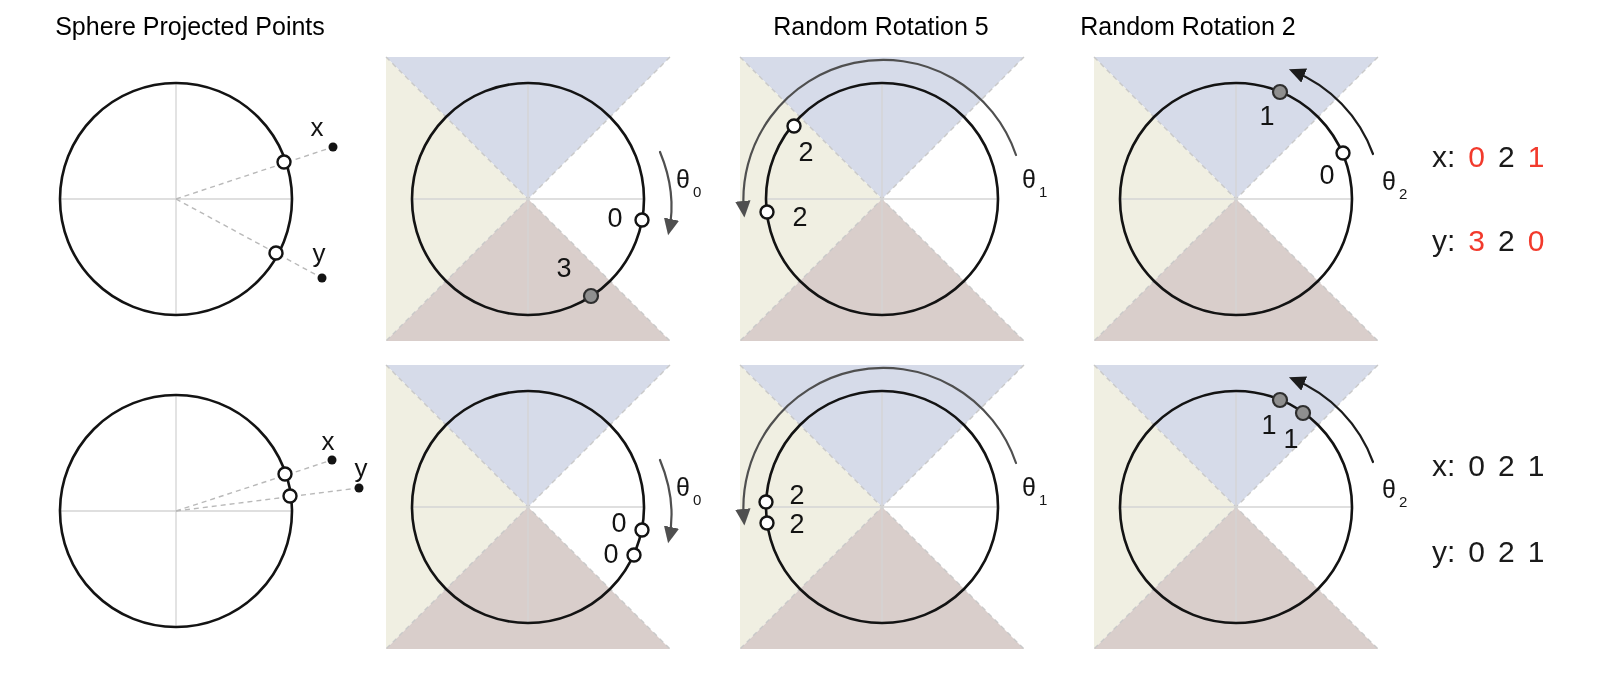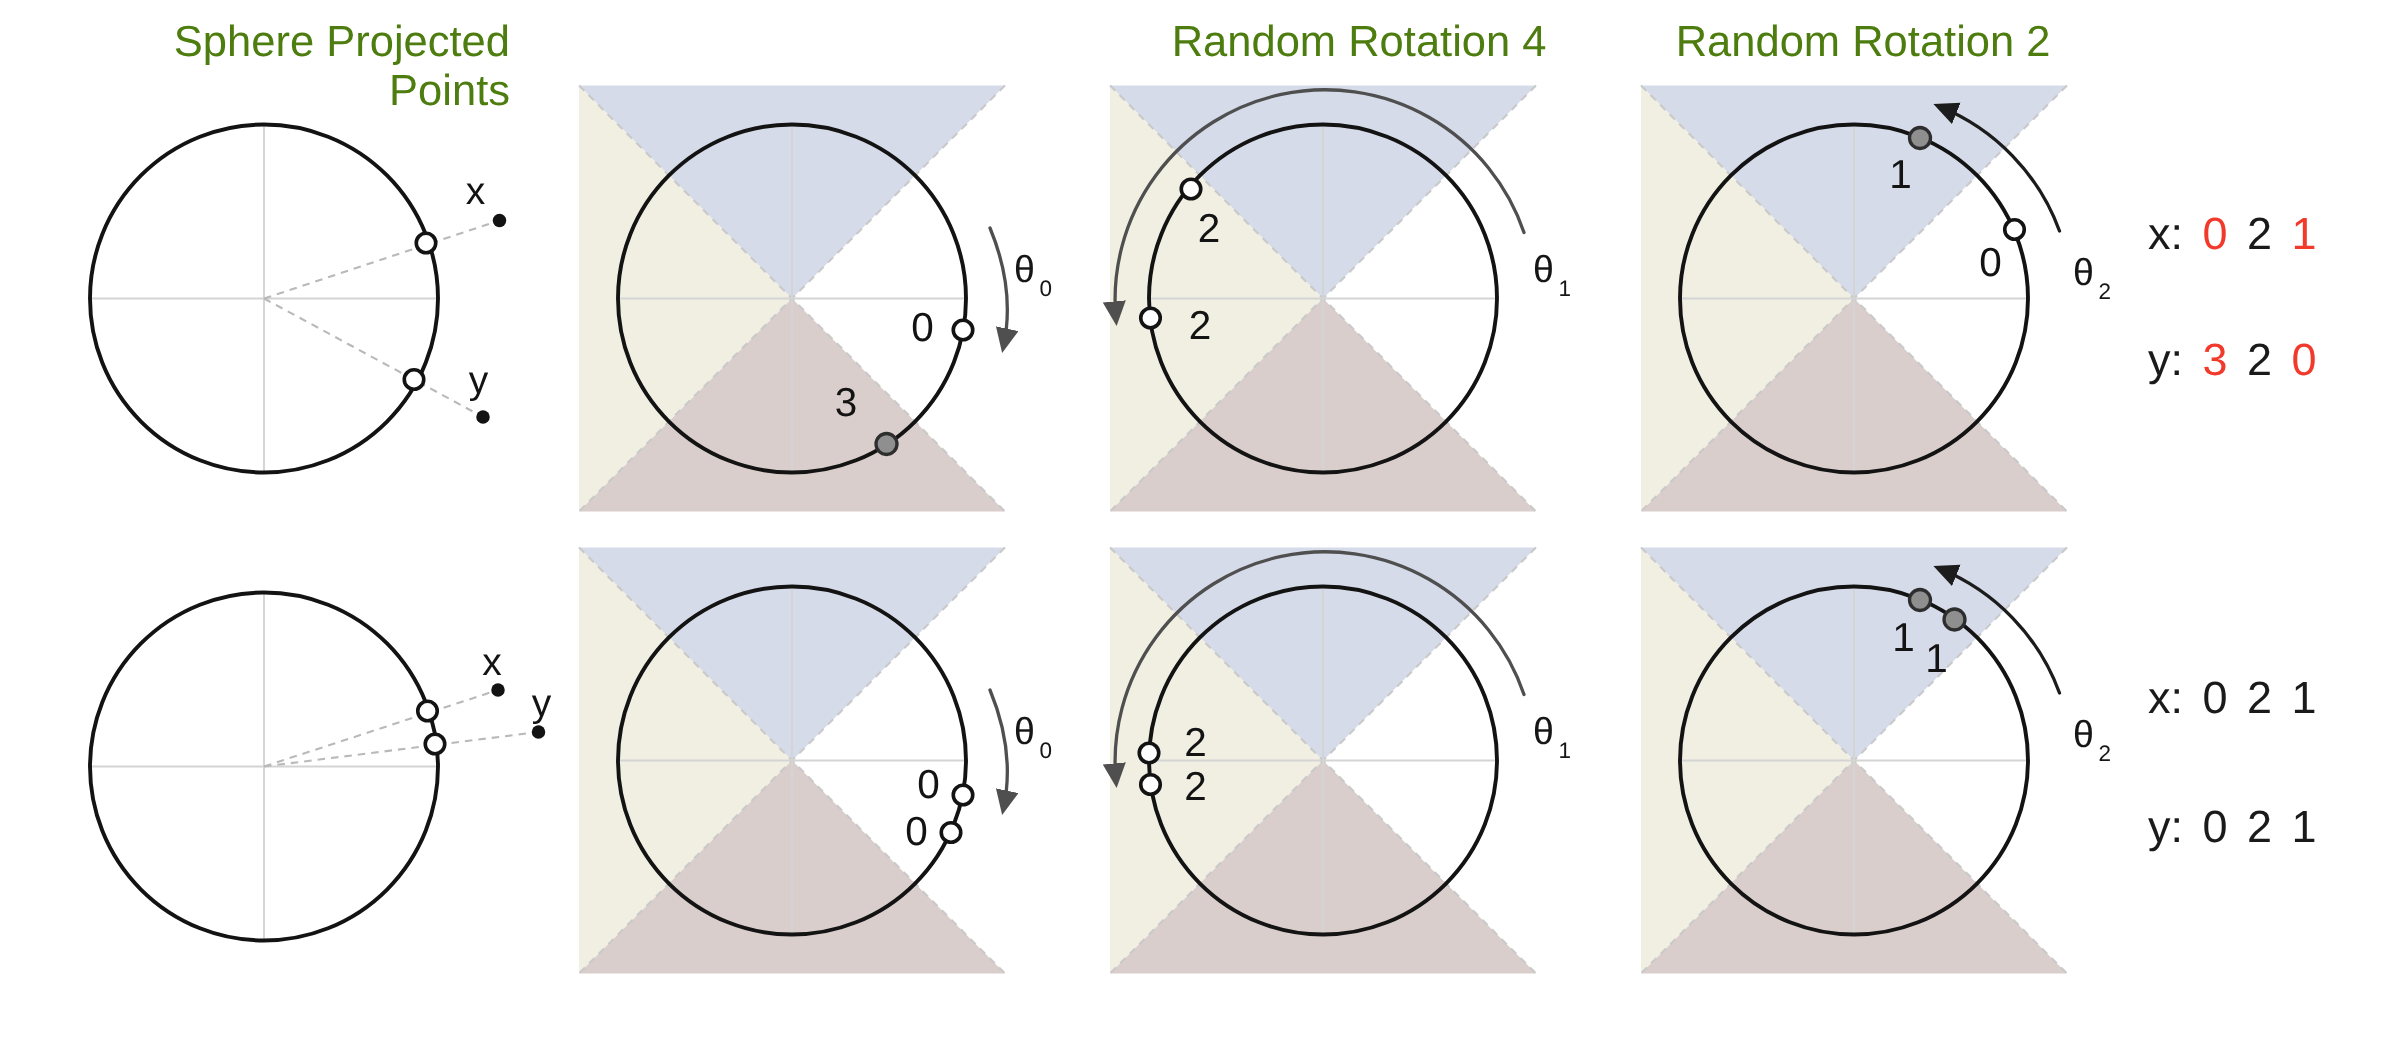--- a/index.html
+++ b/index.html
@@ -20,22 +20,22 @@
   .plabel{font-size:27px;fill:#131313;text-anchor:middle;}
   .xylabel{font-size:26px;fill:#131313;text-anchor:middle;}
   .theta{font-size:25px;fill:#161616;}
   .theta-sub{font-size:15px;fill:#161616;}
   .arrow{fill:none;stroke-width:2.2;stroke-linecap:round;}
   .arrow.gray{stroke:var(--arrow-gray);}
   .arrow.dark{stroke:var(--arrow-dark);}
   .tri-top{fill:var(--tri-top);}
   .tri-left{fill:var(--tri-left);}
   .tri-bottom{fill:var(--tri-bottom);}
-  .title{position:absolute;top:12px;width:300px;text-align:right;
-         font-size:29px;font-weight:500;color:#4d7c0f;}
+  .title{position:absolute;top:12px;width:300px;text-align:center;
+         font-size:25px;font-weight:500;color:#000000;}
   .hash{position:absolute;display:flex;align-items:center;gap:13px;height:36px;
         font-size:30px;font-weight:500;color:var(--ink);}
   .hd[data-color="red"]{color:var(--accent-red);}
   .hd[data-color="ink"]{color:var(--ink);}
 </style>
 </head>
 <body>
 
 <div class="stage">
 
@@ -180,22 +180,22 @@
     <circle class="pt-gray" cx="1280" cy="400" r="7"></circle>
     <circle class="pt-gray" cx="1303" cy="413" r="7"></circle>
     <text class="plabel" x="1269" y="434">1</text>
     <text class="plabel" x="1291" y="448">1</text>
     <text class="theta" x="1382" y="498">θ</text>
     <text class="theta-sub" x="1399" y="507">2</text>
   </g>
 </svg>
 
   <div class="title" style="left:40px;">Sphere Projected Points</div>
-  <div class="title" style="left:731px;">Random Rotation 4</div>
-  <div class="title" style="left:1067px;">Random Rotation 2</div>
+  <div class="title" style="left:731px;">Random Rotation 5</div>
+  <div class="title" style="left:1038px;">Random Rotation 2</div>
 
   <div class="hash" style="left:1432px;top:139px;">
     <span class="hp">x:</span>
     <span class="hd" data-color="red">0</span>
     <span class="hd" data-color="ink">2</span>
     <span class="hd" data-color="red">1</span>
   </div>
   <div class="hash" style="left:1432px;top:223px;">
     <span class="hp">y:</span>
     <span class="hd" data-color="red">3</span>

